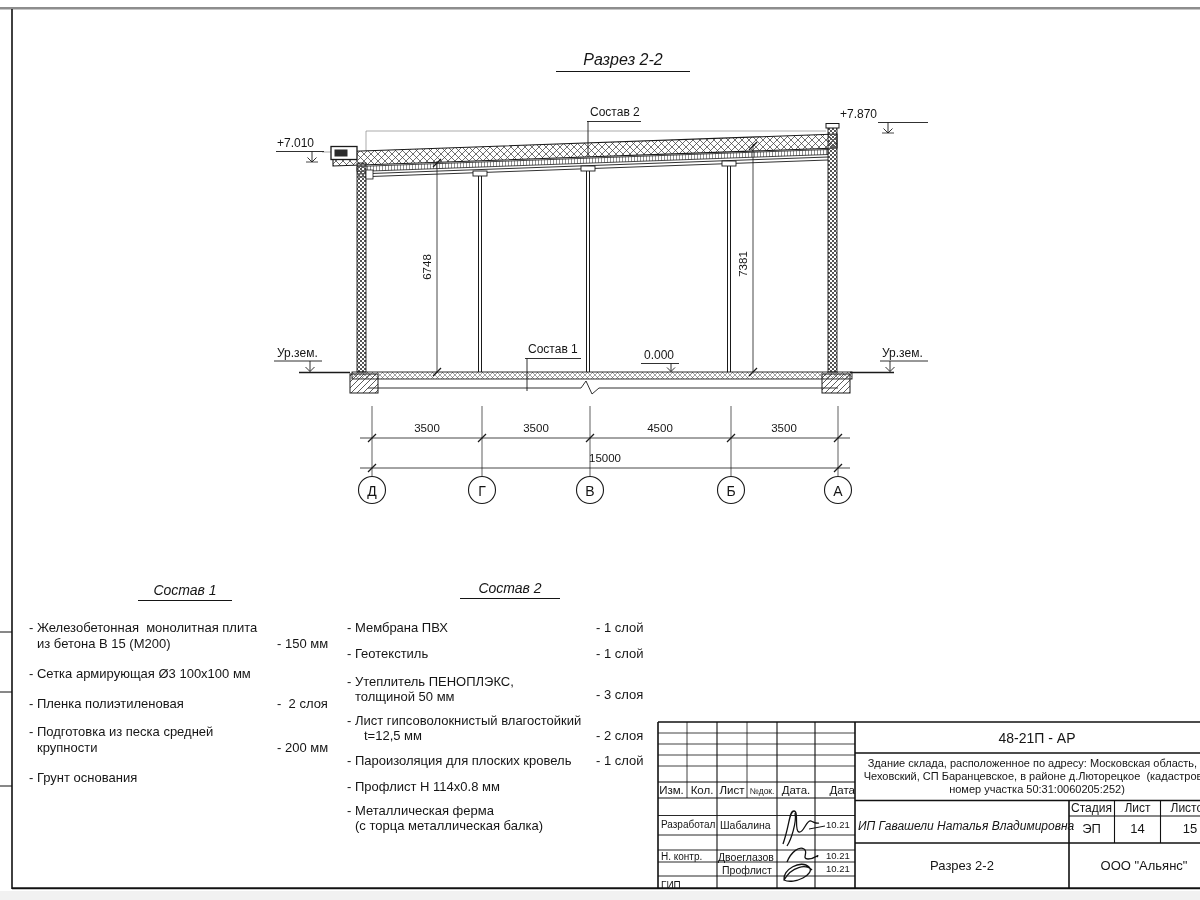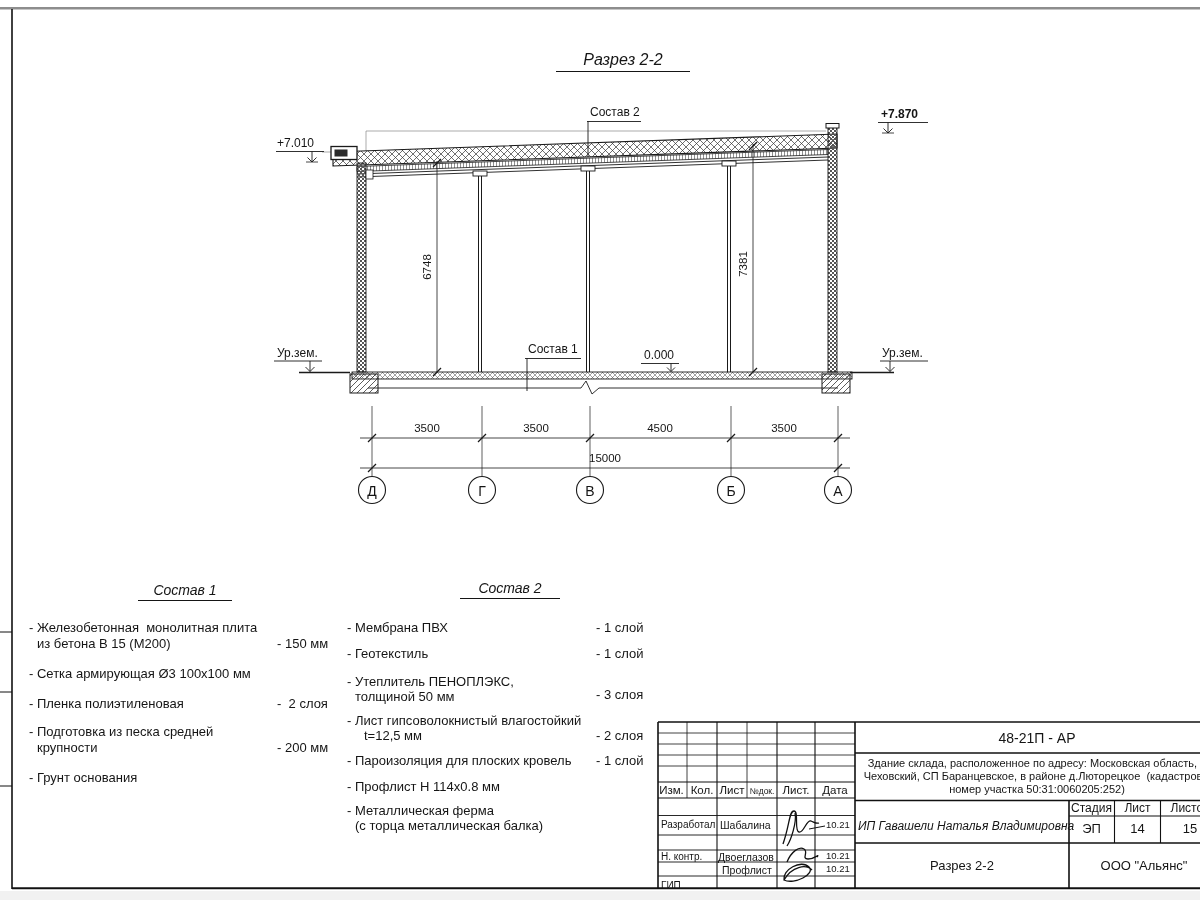--- a/index.html
+++ b/index.html
@@ -206,21 +206,21 @@
     <path d="M795,813 c2,9 -4,27 -8,33"></path>
     <line x1="809" y1="829" x2="825" y2="826" stroke-width="1"></line>
     <path d="M787,862 c4,-10 12,-16 17,-13 c5,3 -3,10 4,10 c7,0 12,-6 9,-2"></path>
     <path d="M784,880 c-2,-10 17,-21 25,-13 c7,7 -15,18 -25,13 c8,-14 22,-16 28,-10"></path>
   </g>
 </svg>
 
 <div class="t it f16 ul" style="left:556px;top:51px;width:134px;text-align:center;">Разрез 2-2</div>
 
 <div class="t f12" style="left:277px;top:137px;">+7.010</div>
-<div class="t f12" style="left:881px;top:108px;font-weight:bold;">+7.870</div>
+<div class="t f12" style="left:840px;top:108px;">+7.870</div>
 <div class="t f12" style="left:590px;top:106px;">Состав 2</div>
 <div class="t f12" style="left:528px;top:343px;">Состав 1</div>
 <div class="t f12" style="left:644px;top:349px;">0.000</div>
 <div class="t f12" style="left:277px;top:347px;">Ур.зем.</div>
 <div class="t f12" style="left:882px;top:347px;">Ур.зем.</div>
 
 <div class="t f115 rot" style="left:428px;top:267px;">6748</div>
 <div class="t f115 rot" style="left:744px;top:264px;">7381</div>
 <div class="t f115 c" style="left:427px;top:429px;">3500</div>
 <div class="t f115 c" style="left:536px;top:429px;">3500</div>
@@ -281,22 +281,22 @@
   <div class="t f13" style="left:1115px;top:822px;width:45px;text-align:center;">14</div>
   <div class="t f13" style="left:1161px;top:822px;width:58px;text-align:center;">15</div>
 
   <div class="t f13" style="left:855px;top:859px;width:214px;text-align:center;">Разрез 2-2</div>
   <div class="t f13" style="left:1069px;top:859px;width:150px;text-align:center;">ООО "Альянс"</div>
 
   <div class="t f115" style="left:658px;top:784px;width:27px;text-align:center;">Изм.</div>
   <div class="t f115" style="left:687px;top:784px;width:30px;text-align:center;">Кол.</div>
   <div class="t f115" style="left:717px;top:784px;width:30px;text-align:center;">Лист</div>
   <div class="t f85" style="left:747px;top:787px;width:30px;text-align:center;">№док.</div>
-  <div class="t f115" style="left:777px;top:784px;width:38px;text-align:center;">Лист.</div>
-  <div class="t f115" style="left:815px;top:784px;width:40px;text-align:center;">Дата</div>
+  <div class="t f115" style="left:777px;top:784px;width:38px;text-align:center;">Дата.</div>
+  <div class="t f115" style="left:815px;top:784px;width:40px;text-align:right;">Дата</div>
 
   <div class="t f10" style="left:661px;top:819px;">Разработал</div>
   <div class="t f105" style="left:720px;top:819px;">Шабалина</div>
   <div class="t f95" style="left:826px;top:820px;">10.21</div>
   <div class="t f10" style="left:661px;top:851px;">Н. контр.</div>
   <div class="t f105" style="left:718px;top:851px;">Двоеглазов</div>
   <div class="t f95" style="left:826px;top:851px;">10.21</div>
   <div class="t f10" style="left:661px;top:864px;margin-top:16px;">ГИП</div>
   <div class="t f105" style="left:722px;top:864px;">Профлист</div>
   <div class="t f95" style="left:826px;top:864px;">10.21</div>

